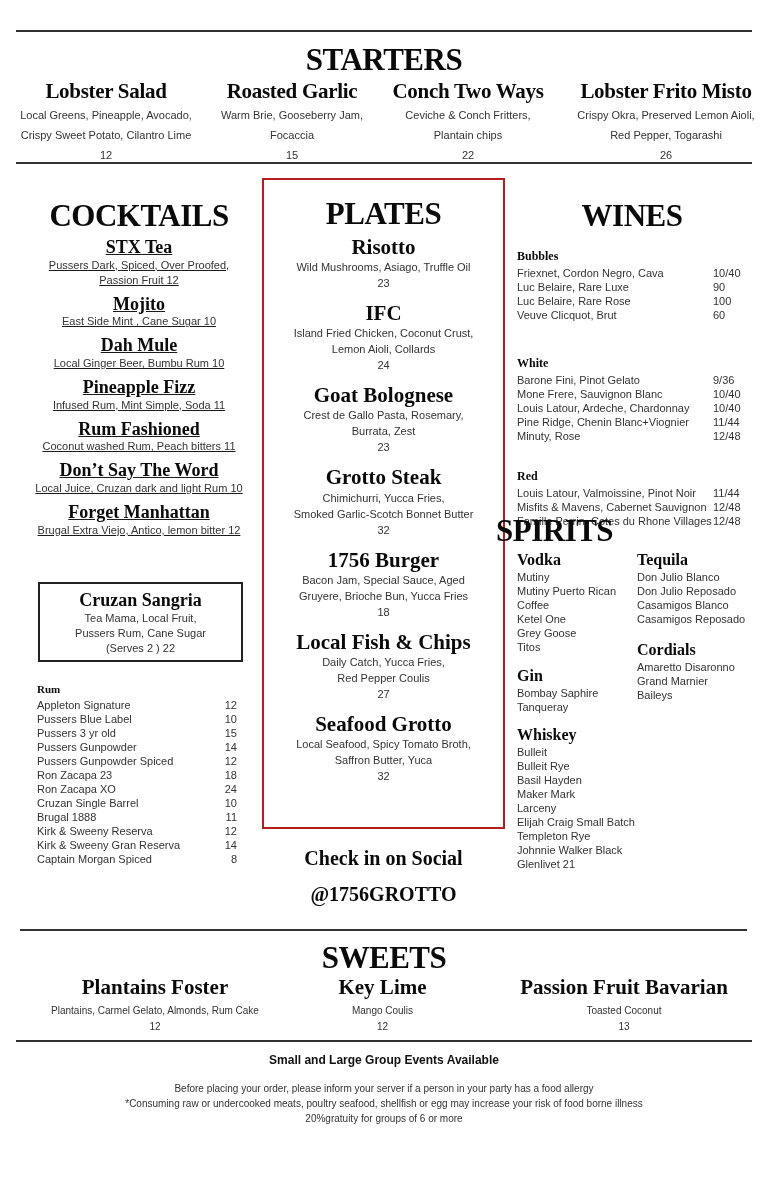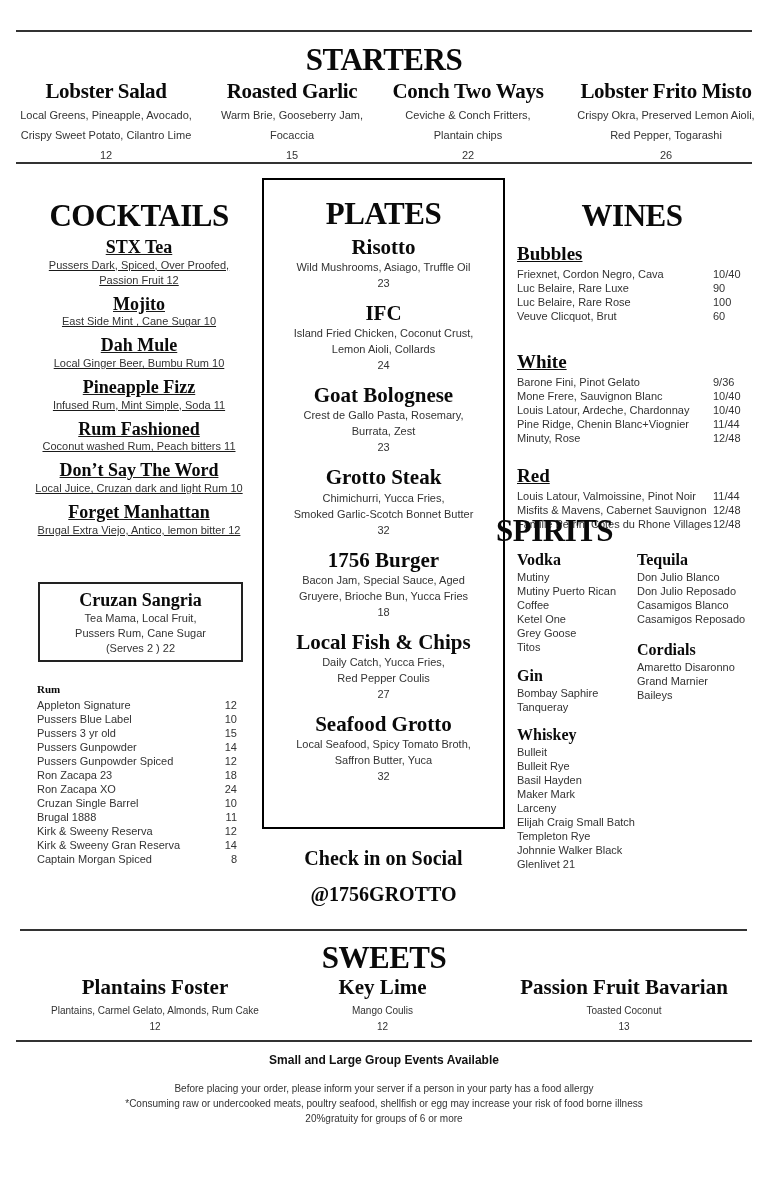--- a/index.html
+++ b/index.html
@@ -24,29 +24,29 @@
   .ck-item { margin-top: 6px; text-decoration: underline; }
   .ck-title { font-size: 18px; line-height: 1.15; }
   .ck-desc { font-size: 11px; line-height: 15px; color: #333; }
 
   .sangria-box { position: absolute; left: 38px; top: 582px; width: 205px; height: 80px; border: 2px solid #222; text-align: center; padding-top: 6px; }
   .rum { position: absolute; left: 37px; top: 683px; width: 200px; }
   .rum-title { font-size: 11px; margin-bottom: 3px; }
   .rum-row { display: flex; justify-content: space-between; font-size: 11px; line-height: 14px; color: #333; }
 
   
-  .plates-box { position: absolute; left: 262px; top: 178px; width: 243px; height: 651px; border: 2px solid #000000; text-align: center; padding-top: 18px; }
+  .plates-box { position: absolute; left: 262px; top: 178px; width: 243px; height: 651px; border: 2px solid #b91c1c; text-align: center; padding-top: 18px; }
   .pl-item { margin-top: 10px; }
   .pl-title { font-size: 21px; line-height: 1.15; }
   .pl-desc { font-size: 11px; line-height: 16px; color: #333; }
   .social { position: absolute; left: 262px; top: 840px; width: 243px; text-align: center; font-size: 20px; line-height: 36px; }
 
   
   .wines { position: absolute; left: 517px; top: 200px; width: 240px; }
-  .w-group-title { font-size: 19px; margin-top: 12px; margin-bottom: 2px; text-decoration: underline; }
+  .w-group-title { font-size: 12px; margin-top: 18px; margin-bottom: 2px; }
   .w-row { display: flex; font-size: 11px; line-height: 14px; color: #333; }
   .w-row .n { width: 196px; white-space: nowrap; }
   .w-gap { height: 16px; }
 
   
   .spirits-title { position: absolute; left: 496px; top: 515px; width: 230px; }
   .sp-col { position: absolute; width: 130px; }
   .sp-title { font-size: 16px; margin-bottom: 1px; }
   .sp-item { font-size: 11px; line-height: 14px; color: #333; white-space: nowrap; }
 

